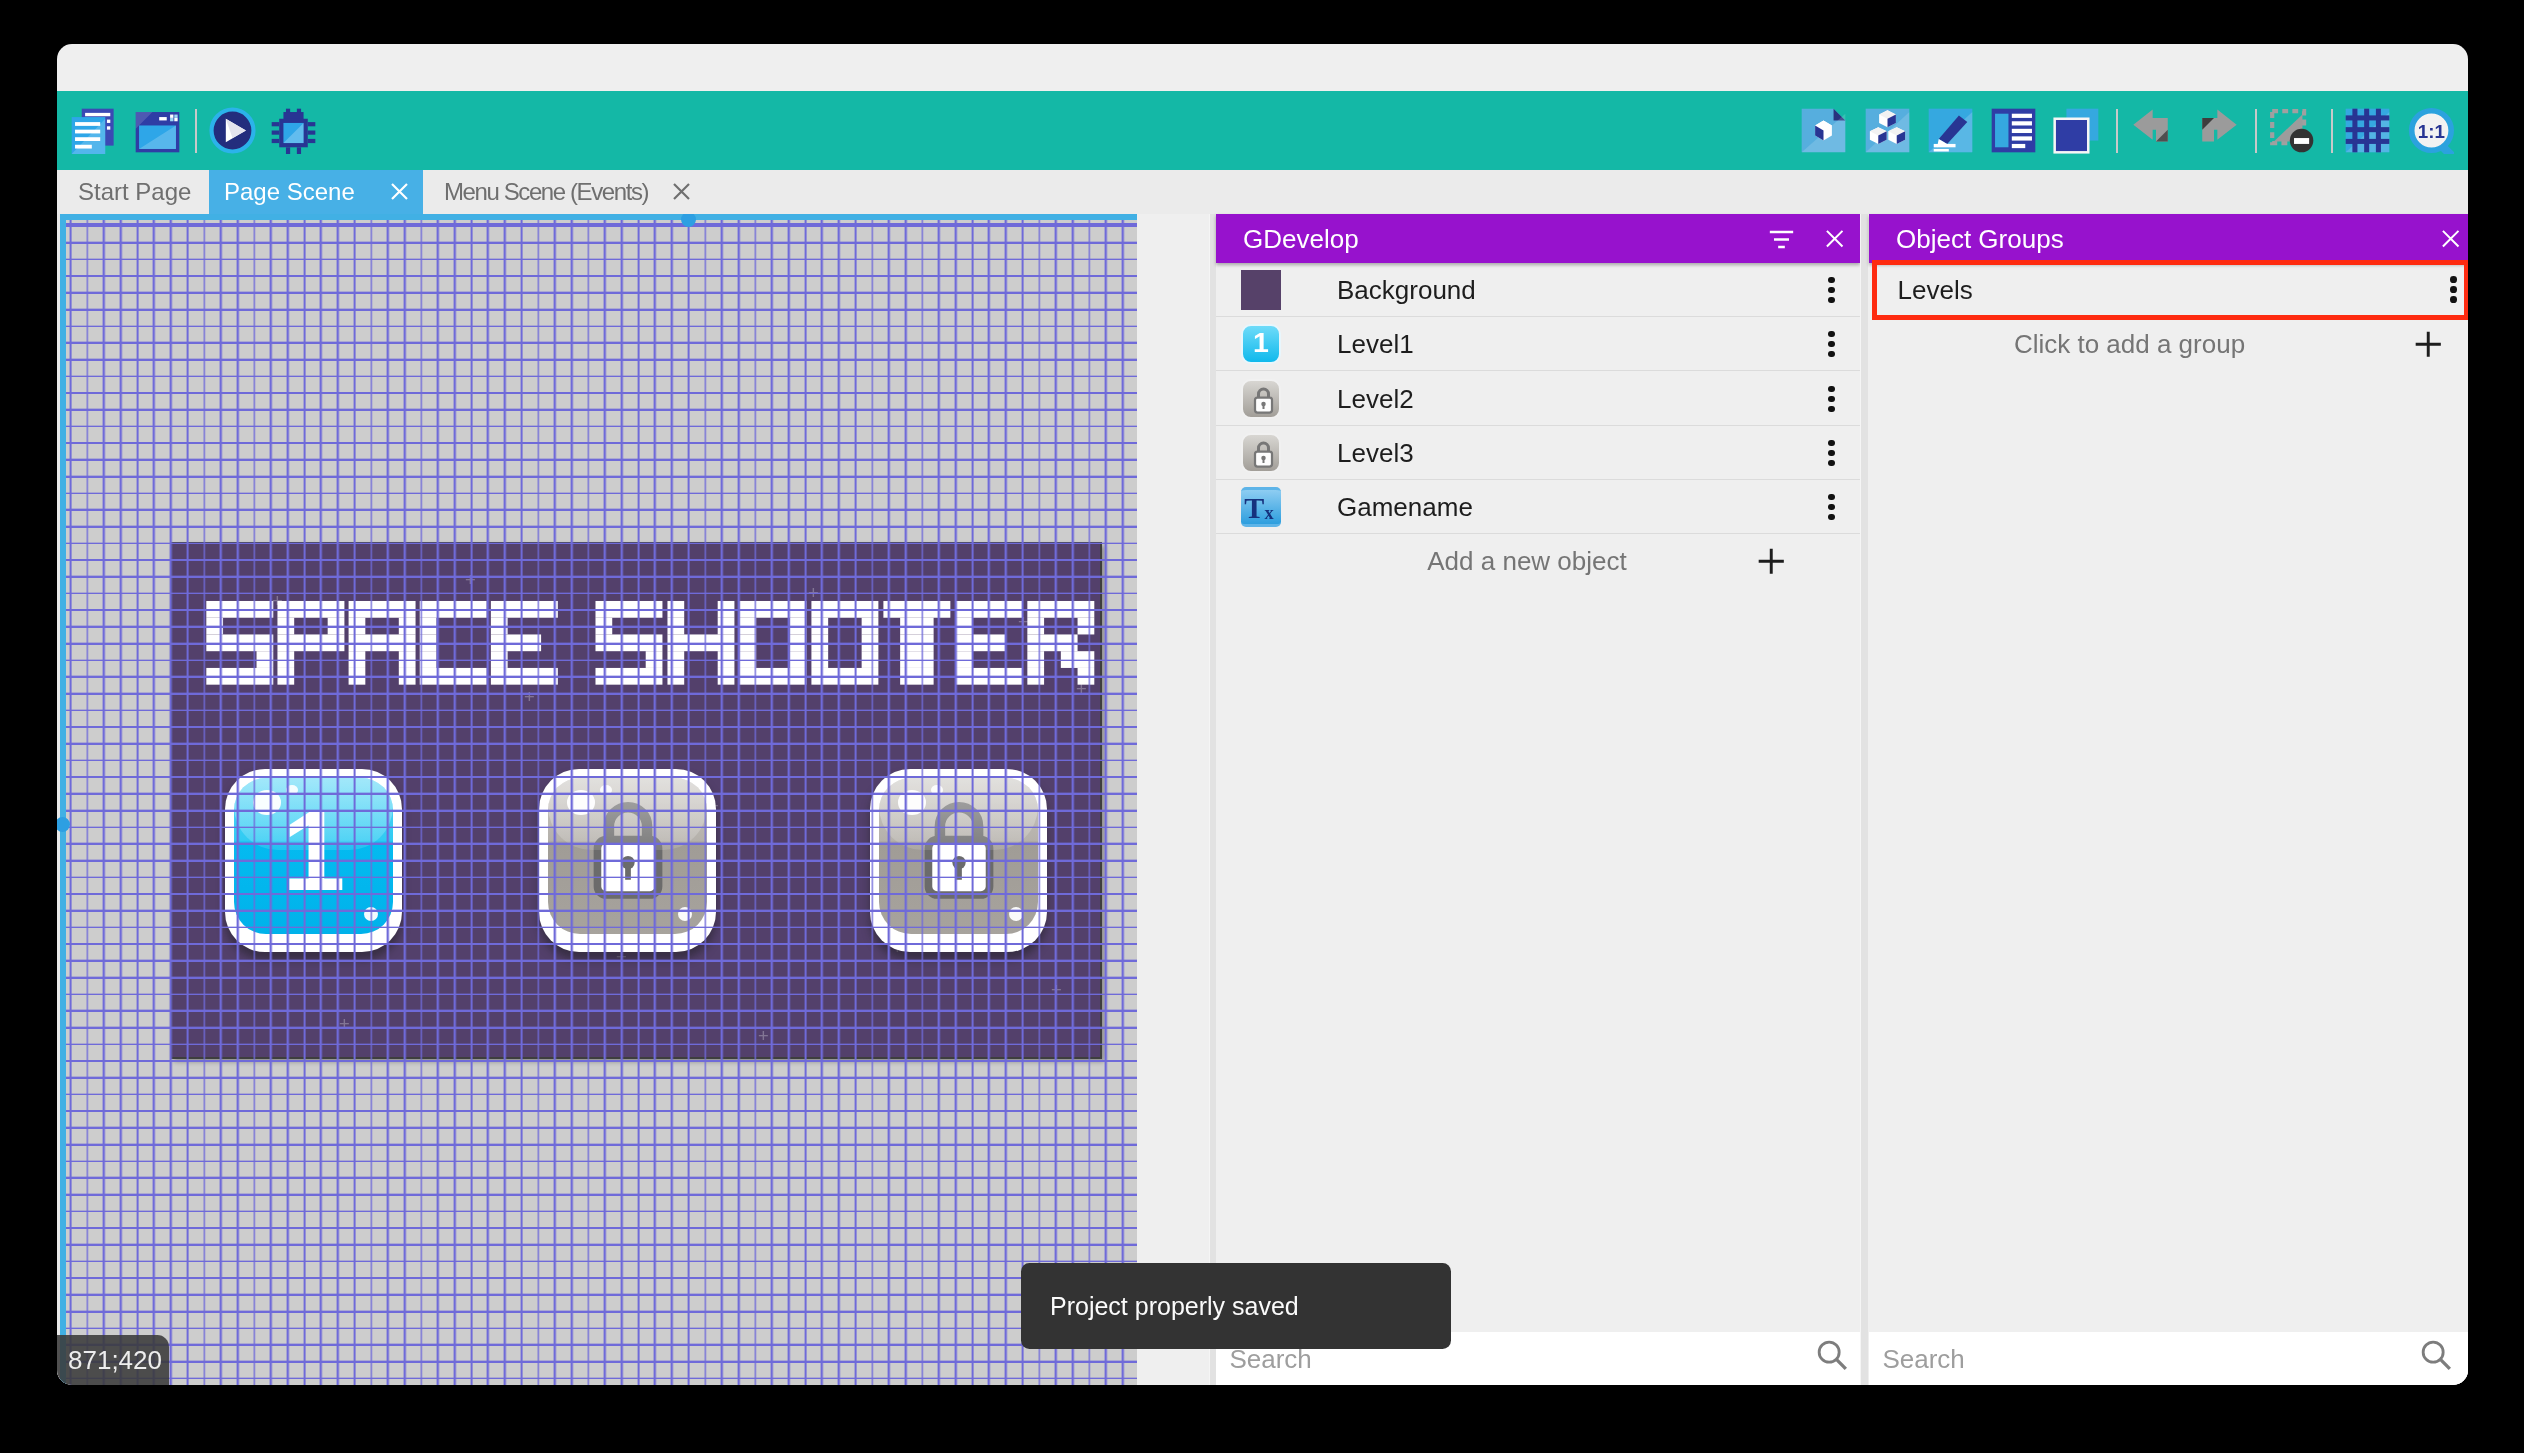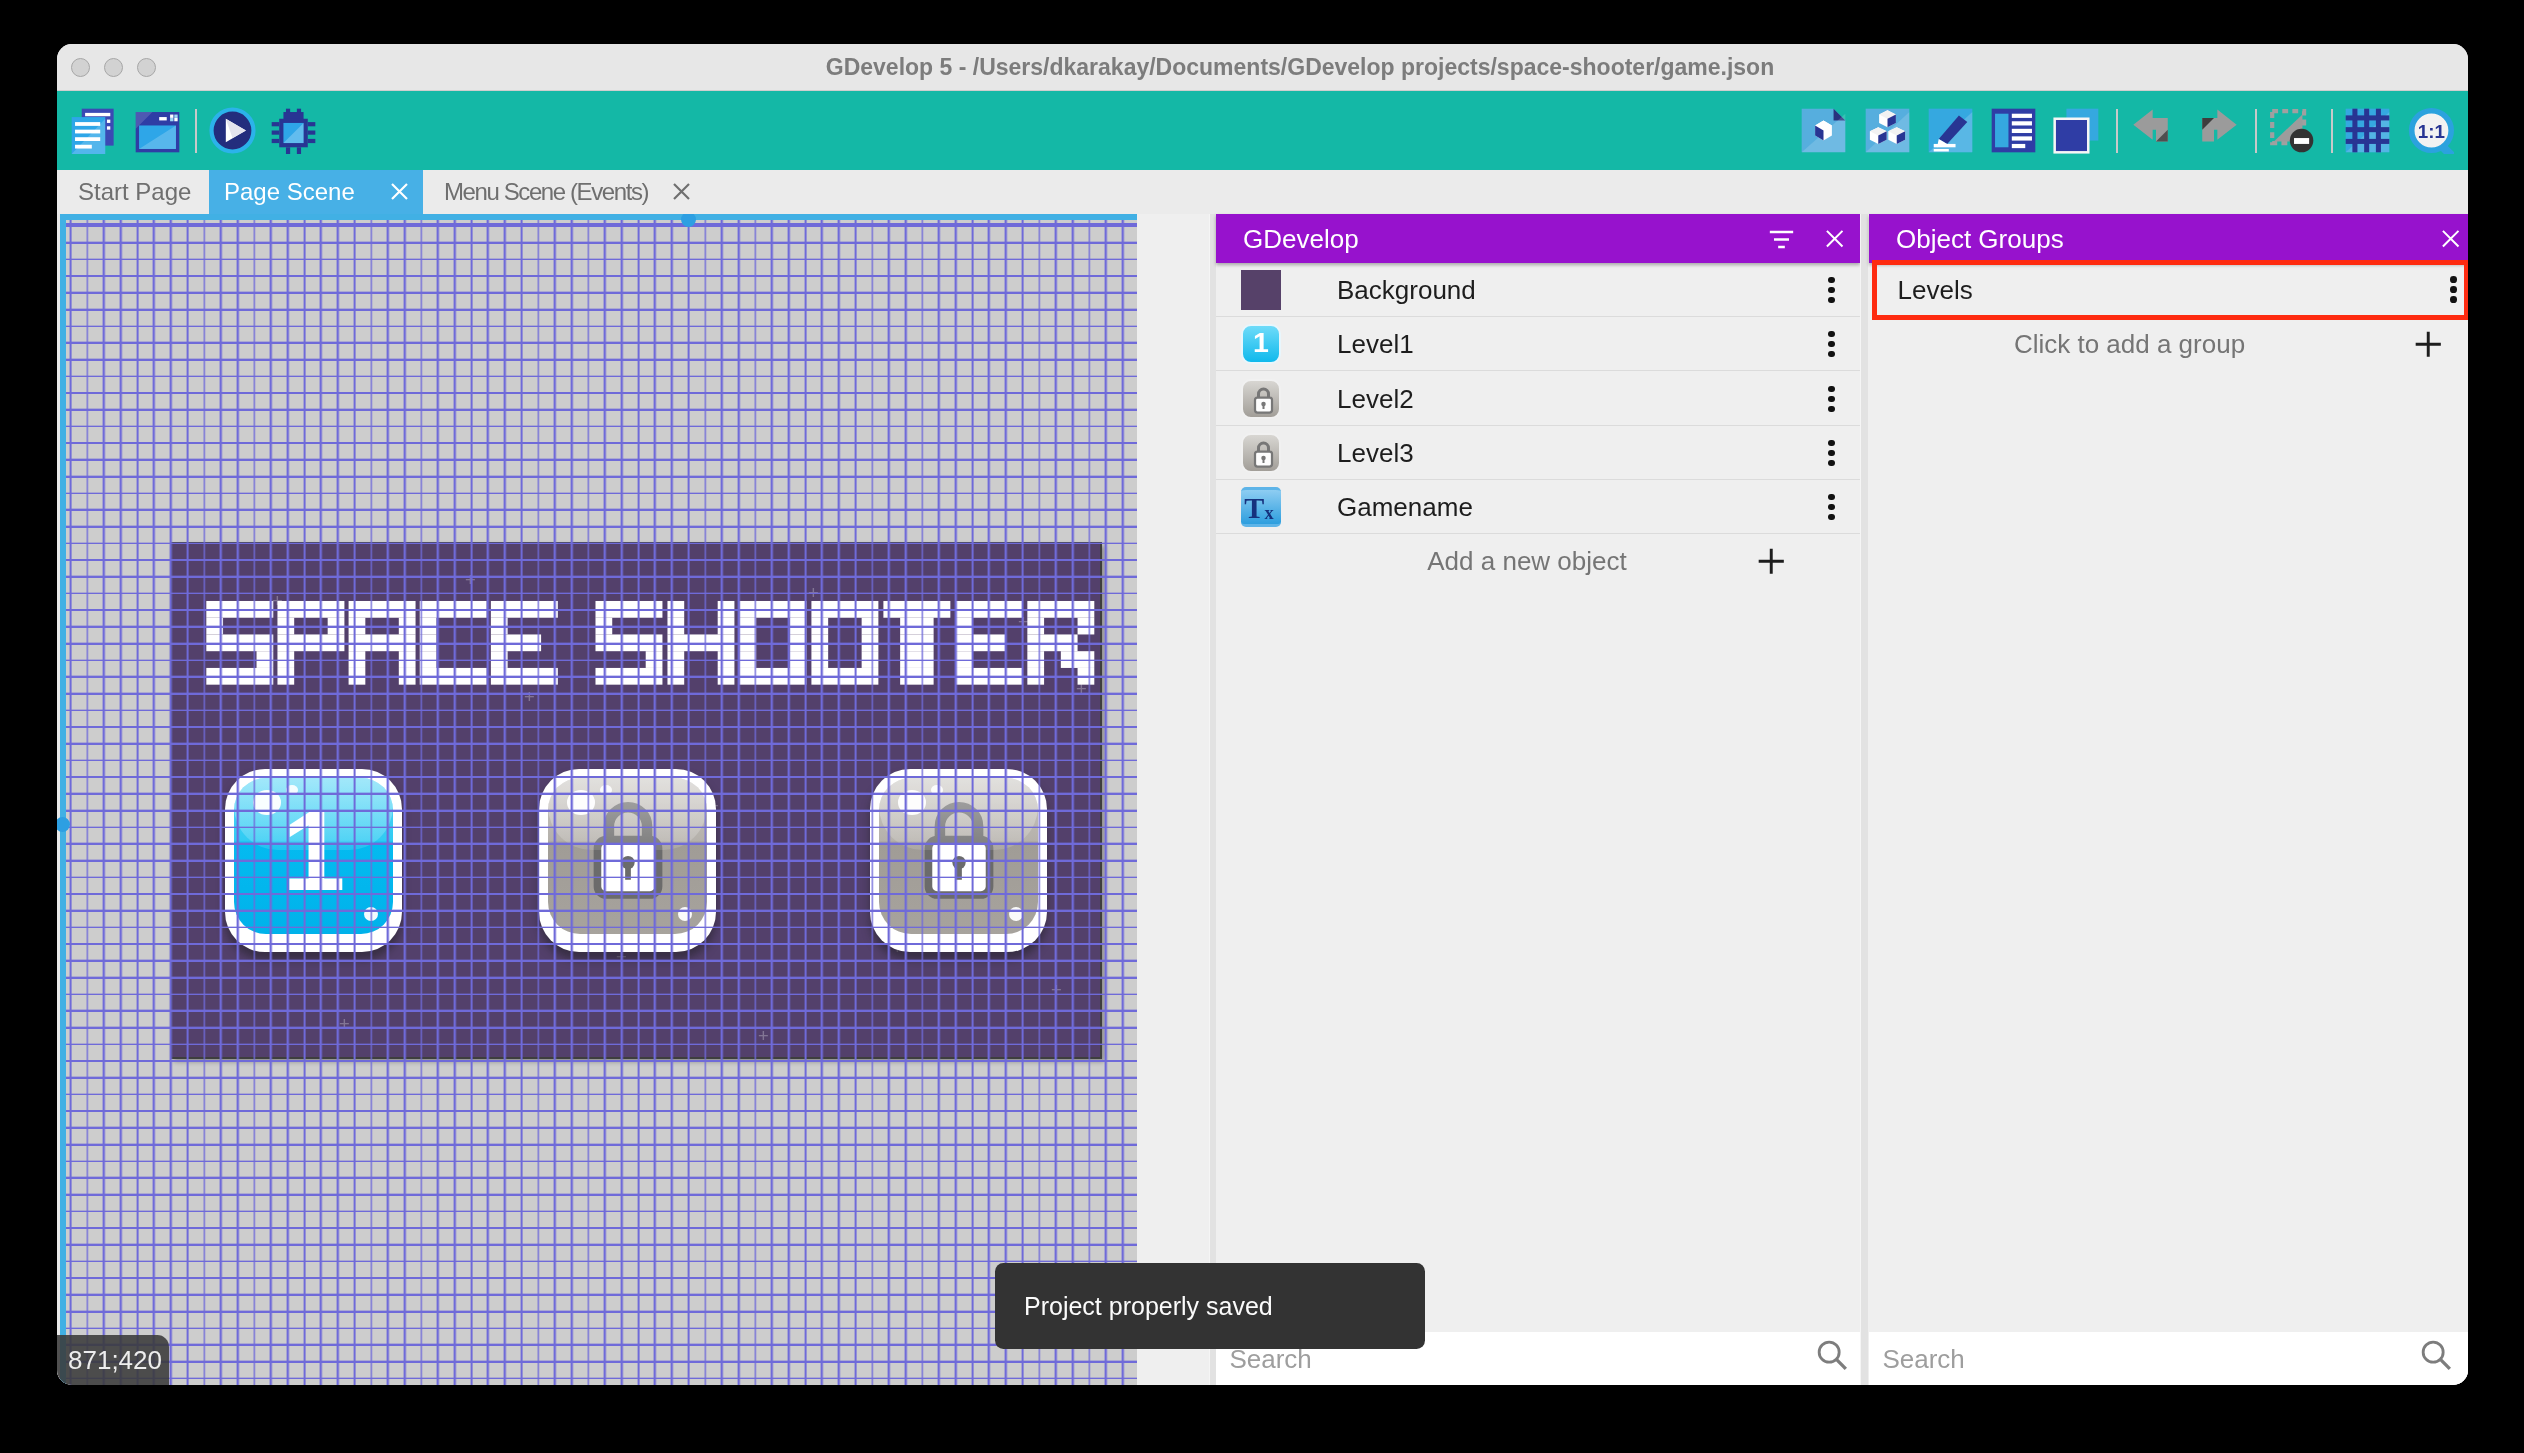--- a/index.html
+++ b/index.html
@@ -36,44 +36,38 @@
 .phead { position:absolute; left:0; top:0; width:100%; height:49px; background:#9712cd; box-shadow:0 1.7px 3.3px rgba(0,0,0,0.3); color:#fff; }
 .phead .ptitle { position:absolute; left:27px; top:50%; transform:translateY(-50%); font-size:26px; }
 .row { position:absolute; left:0; width:100%; border-bottom:0.8px solid #dbdbdb; }
 .rlabel { position:absolute; left:121px; top:50%; transform:translateY(-50%); font-size:26px; color:#1d1d1d; }
 .kebab { position:absolute; width:6.7px; }
 .kebab div { width:6.7px; height:6.7px; border-radius:50%; background:#111; margin-bottom:3.3px; }
 .ricon { position:absolute; left:25px; top:50%; transform:translateY(-50%); width:40px; height:40px; }
 .searchbar { position:absolute; left:0; top:1118px; width:100%; height:53px; background:#fff; }
 .searchtxt { position:absolute; left:13.4px; top:50%; transform:translateY(-50%); font-size:26px; color:#9e9e9e; }
 .grayctr { position:absolute; font-size:26px; color:#757575; }
-#toast { position:absolute; left:938px; top:1049px; width:430px; height:86px; background:#333; border-radius:8.4px; color:#fbfbfb; font-size:25px; line-height:86px; padding-left:29px; z-index:50; }
+#toast { position:absolute; left:964px; top:1049px; width:430px; height:86px; background:#333; border-radius:8.4px; color:#fbfbfb; font-size:25px; line-height:86px; padding-left:29px; z-index:50; }
 .plus { stroke:#1d1d1d; stroke-width:3.5; }
 
 .gbtn { position:absolute; width:177px; height:183px; border-radius:40px; background:#fff; box-shadow:0 7.5px 8.4px rgba(30,30,30,0.5); }
 .gbtn .inner { position:absolute; left:9.2px; top:9.2px; width:159px; height:156px; border-radius:32px; overflow:hidden; }
 .gbtn .hl1 { position:absolute; left:18.4px; top:11.7px; width:28.5px; height:25px; border-radius:50%; background:rgba(255,255,255,0.95); }
 .gbtn .hl2 { position:absolute; left:52px; top:6.7px; width:11.7px; height:10px; border-radius:50%; background:rgba(255,255,255,0.9); }
 .gbtn .hl3 { position:absolute; right:15px; bottom:13.4px; width:14.2px; height:14.2px; border-radius:50%; background:rgba(255,255,255,0.95); }
 .binner-blue { background:linear-gradient(180deg,#55d5f6 0%,#30cbf3 40%,#04baf0 42%,#00b2ea 100%); }
 .binner-gray { background:linear-gradient(180deg,#cac7c2 0%,#b5b1ab 40%,#a09c96 42%,#a7a39d 100%); }
 .gloss { position:absolute; left:0; top:0; width:100%; height:46%; background:linear-gradient(180deg,rgba(255,255,255,0.45),rgba(255,255,255,0.12)); border-radius:32px 32px 50px 50px; }
 .bone { position:absolute; left:50%; top:50%; transform:translate(-50%,-54%); color:#fff; font-size:114px; font-weight:bold; }
 .plock { position:absolute; left:50%; top:50%; transform:translate(-50%,-54%); }
 .star { position:absolute; color:rgba(255,255,255,0.28); font-size:18.4px; }
 </style>
 </head>
 <body>
 <div id="win">
-  <div id="titlebar">
-    <div class="tl" style="left:14.2px"></div>
-    <div class="tl" style="left:47px"></div>
-    <div class="tl" style="left:80px"></div>
-    <div id="title">GDevelop 5 - /Users/dkarakay/Documents/GDevelop projects/space-shooter/game.json</div>
-  </div>
   <div id="toolbar">
       <svg class="tbi" style="left:13.4px" width="47" height="47" viewBox="0 0 56 56">
 <rect x="14" y="2" width="38" height="44" fill="#3b49b4"></rect>
 <rect x="18" y="7" width="30" height="4" fill="#fff"></rect>
 <rect x="44" y="15" width="4" height="4" fill="#fff"></rect>
         <rect x="44" y="23" width="4" height="4" fill="#fff"></rect>
 <rect x="2" y="12" width="40" height="44" fill="#2ea6e8"></rect>
 <rect x="6" y="18" width="30" height="4.5" fill="#fff"></rect>
 <rect x="6" y="27" width="30" height="4.5" fill="#fff"></rect>
 <rect x="6" y="36" width="30" height="4.5" fill="#fff"></rect>

